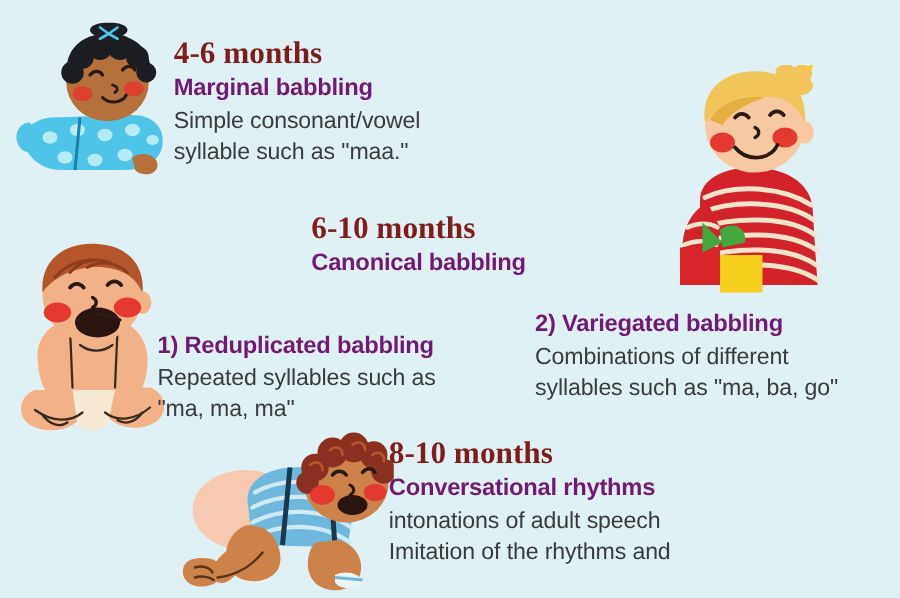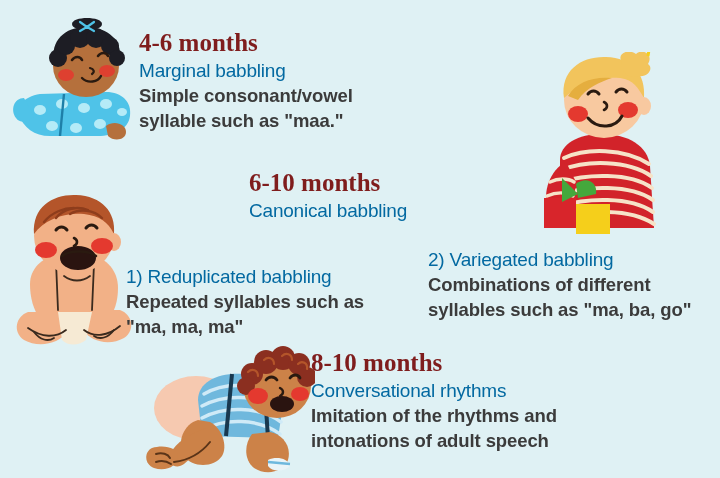--- a/index.html
+++ b/index.html
@@ -29,30 +29,30 @@
     font-family: "Liberation Serif", serif;
     font-weight: 700;
     font-size: 25px;
     line-height: 30px;
     color: #7f1d1d;
     letter-spacing: 0px;
     white-space: nowrap;
   }
   .subhead {
     font-family: "Liberation Sans", sans-serif;
-    font-weight: 400;
+    font-weight: 700;
     font-size: 19px;
     line-height: 25px;
-    color: #0369a1;
+    color: #701a75;
     letter-spacing: -0.2px;
     white-space: nowrap;
   }
   .body-txt {
     font-family: "Liberation Sans", sans-serif;
-    font-weight: 700;
+    font-weight: 400;
     font-size: 18.5px;
     line-height: 25px;
     color: #3b3b3b;
     letter-spacing: -0.1px;
   }
   .body-txt div { white-space: nowrap; }
 
   
   #blk-marginal     { left: 139px; top: 28px;  }
   #blk-canonical    { left: 249px; top: 168px; text-align: left; }
@@ -298,18 +298,18 @@
     <div class="body-txt">
       <div>Combinations of different</div>
       <div>syllables such as "ma, ba, go"</div>
     </div>
   </div>
 
   <div class="block" id="blk-conv">
     <div class="months">8-10 months</div>
     <div class="subhead">Conversational rhythms</div>
     <div class="body-txt">
+      <div>intonations of adult speech</div>
       <div>Imitation of the rhythms and</div>
-      <div>intonations of adult speech</div>
     </div>
   </div>
 
 </div>
 
 </body></html>

